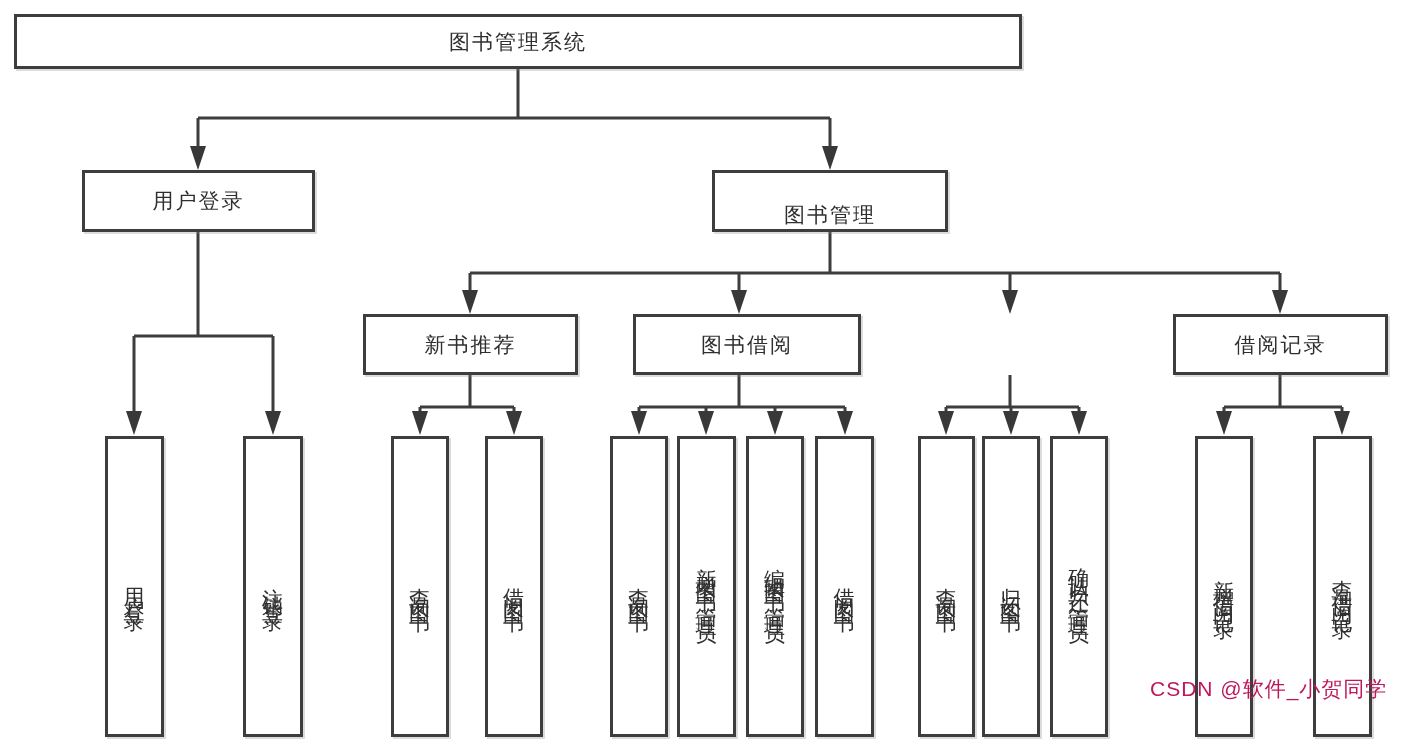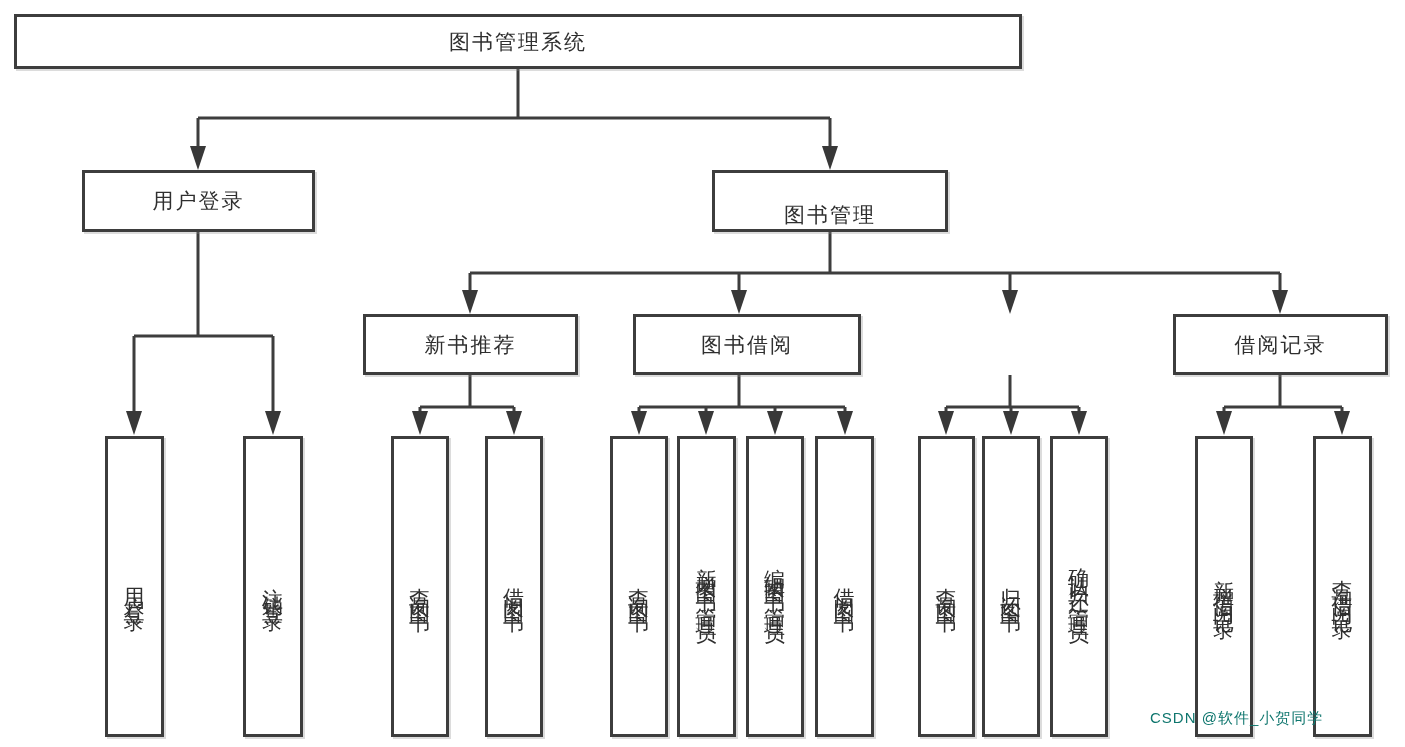--- a/index.html
+++ b/index.html
@@ -42,24 +42,24 @@
     writing-mode: vertical-rl;
     text-orientation: mixed;
     font-size: 21px;
     letter-spacing: 8px;
     line-height: 1;
     white-space: nowrap;
   }
   .watermark {
     position: absolute;
     left: 1150px;
-    top: 709px;
-    font-size: 15px;
+    top: 675px;
+    font-size: 21px;
     letter-spacing: 1px;
-    color: #0f766e;
+    color: #be185d;
     white-space: nowrap;
     z-index: 5;
   }
 </style>
 </head>
 <body>
 
 <div class="stage">
 
   <svg class="wires" viewBox="0 0 1405 747">

